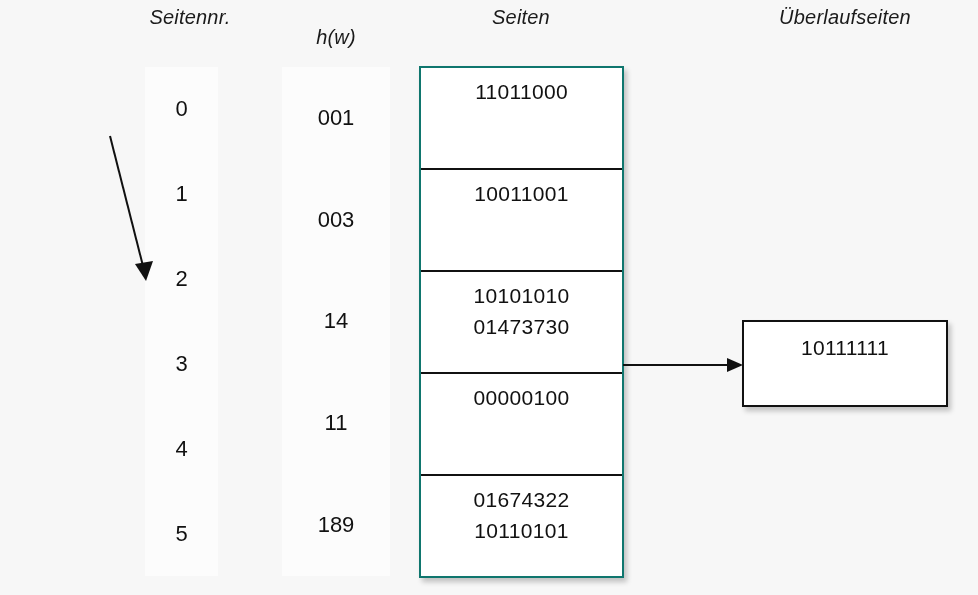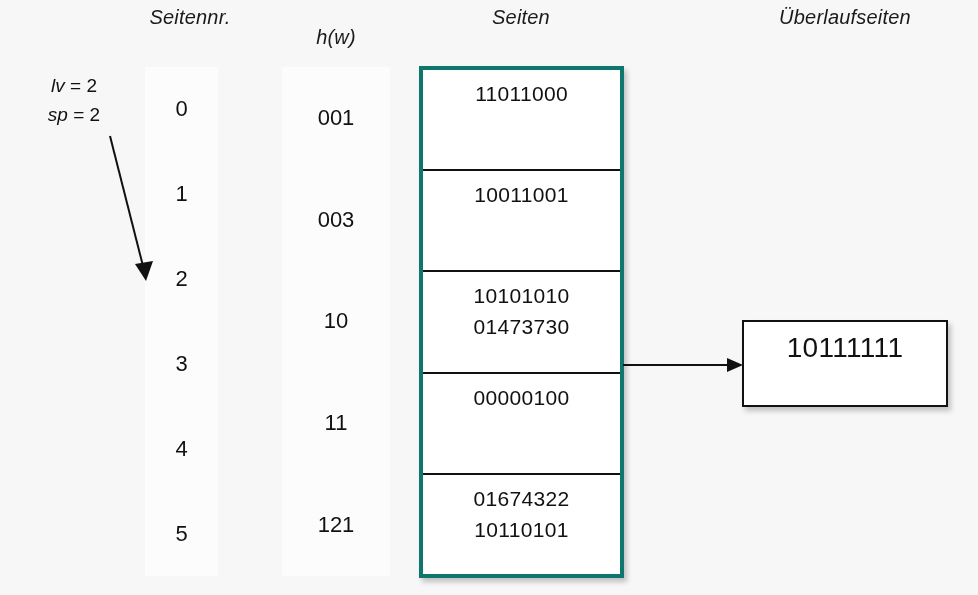--- a/index.html
+++ b/index.html
@@ -68,21 +68,21 @@
   }
 
   
   #pages-table {
     position: absolute;
     left: 419px;
     top: 66px;
     width: 205px;
     height: 512px;
     background: #ffffff;
-    border: 4px solid #0f766e;
+    border: 2px solid #0f766e;
     box-sizing: border-box;
     box-shadow: 3px 4px 5px rgba(0,0,0,0.22);
     display: flex;
     flex-direction: column;
   }
   .page-row {
     flex: 1 1 0;
     border-bottom: 2px solid #111;
     box-sizing: border-box;
     display: flex;
@@ -106,21 +106,21 @@
     width: 206px;
     height: 87px;
     background: #ffffff;
     border: 2px solid #111;
     box-sizing: border-box;
     box-shadow: 3px 4px 5px rgba(0,0,0,0.22);
     display: flex;
     justify-content: center;
     padding-top: 10px;
   }
-  #overflow-box .page-entry { font-size: 28px; }
+  #overflow-box .page-entry { font-size: 21px; }
 
   
   .arrow-svg {
     position: absolute;
     overflow: visible;
     pointer-events: none;
   }
   #arrow-lvsp { left: 0; top: 0; width: 978px; height: 595px; }
   .arrow-line {
     stroke: #111;
@@ -132,40 +132,36 @@
 </head>
 <body>
 
 <div id="stage">
 
   <div class="col-header" id="hdr-seitennr">Seitennr.</div>
   <div class="col-header" id="hdr-hw">h(w)</div>
   <div class="col-header" id="hdr-seiten">Seiten</div>
   <div class="col-header" id="hdr-overflow">Überlaufseiten</div>
 
-  <div id="params">
-    <div class="pline"><span class="var">lv</span><span> = </span><span>2</span></div>
-    <div class="pline"><span class="var">sp</span><span> = </span><span>2</span></div>
-  </div>
 
   <div class="panel-col" id="col-seitennr">
     <div class="panel-cell">0</div>
     <div class="panel-cell">1</div>
     <div class="panel-cell">2</div>
     <div class="panel-cell">3</div>
     <div class="panel-cell">4</div>
     <div class="panel-cell">5</div>
   </div>
 
   <div class="panel-col" id="col-hw">
     <div class="panel-cell">001</div>
     <div class="panel-cell">003</div>
-    <div class="panel-cell">10</div>
+    <div class="panel-cell">14</div>
     <div class="panel-cell">11</div>
-    <div class="panel-cell">121</div>
+    <div class="panel-cell">189</div>
   </div>
 
   <div id="pages-table">
     <div class="page-row">
       <div class="page-entry">11011000</div>
     </div>
     <div class="page-row">
       <div class="page-entry">10011001</div>
     </div>
     <div class="page-row">

